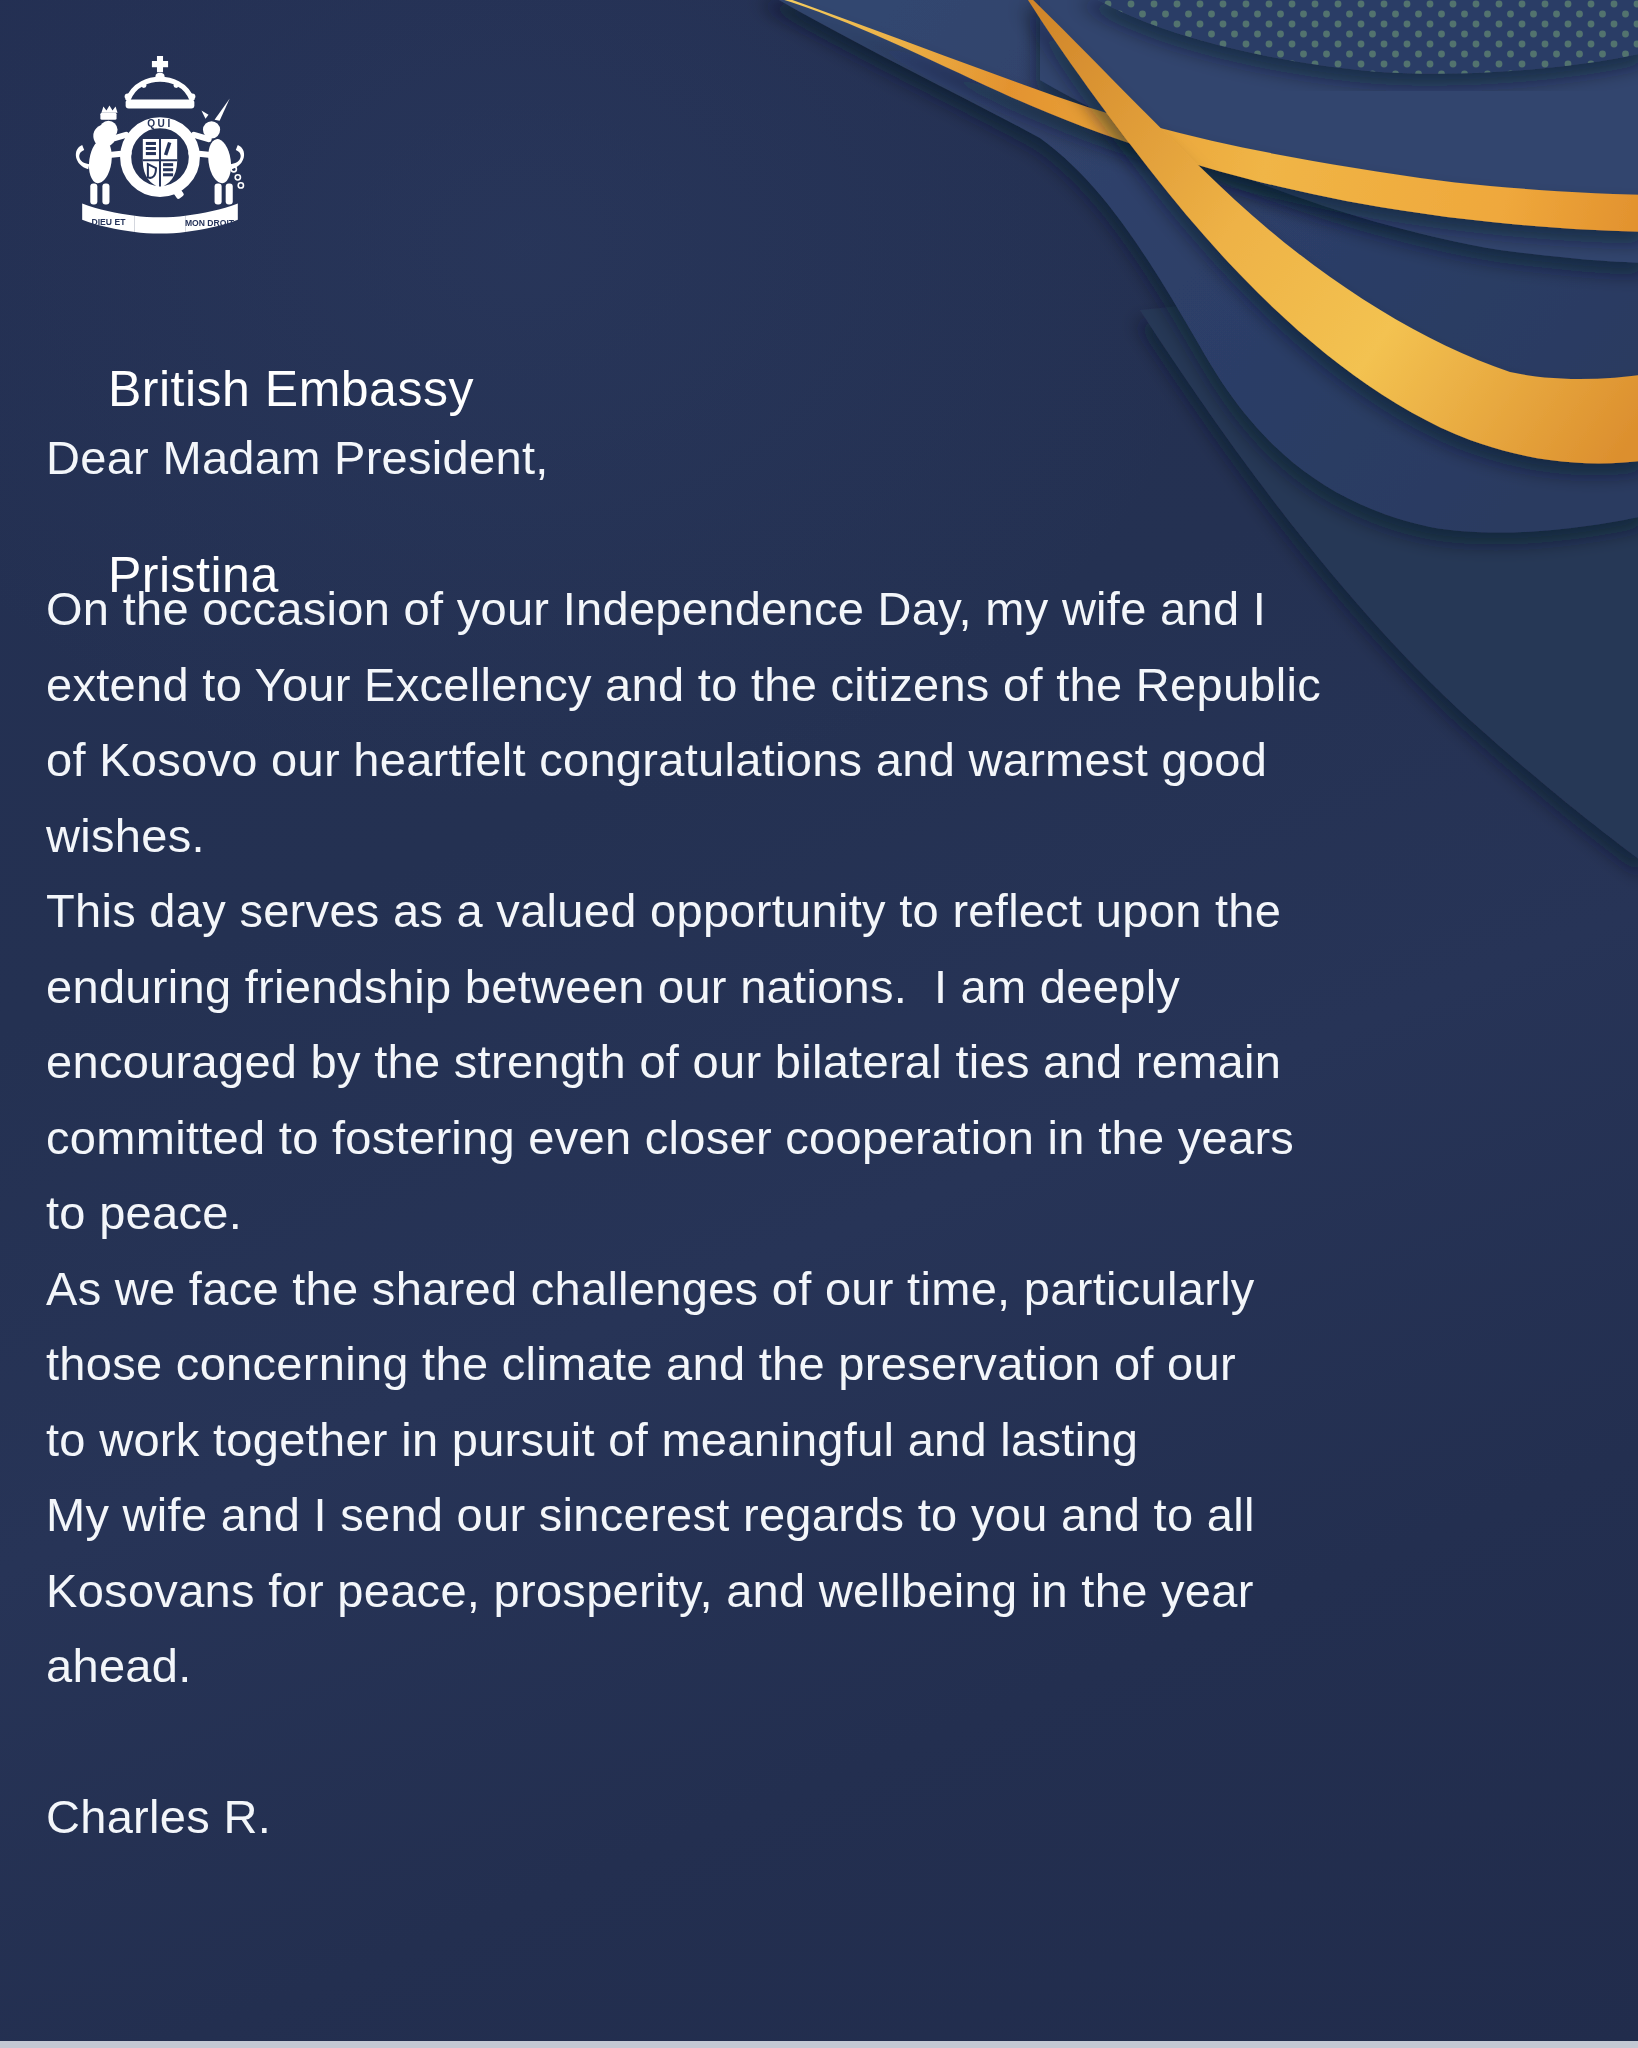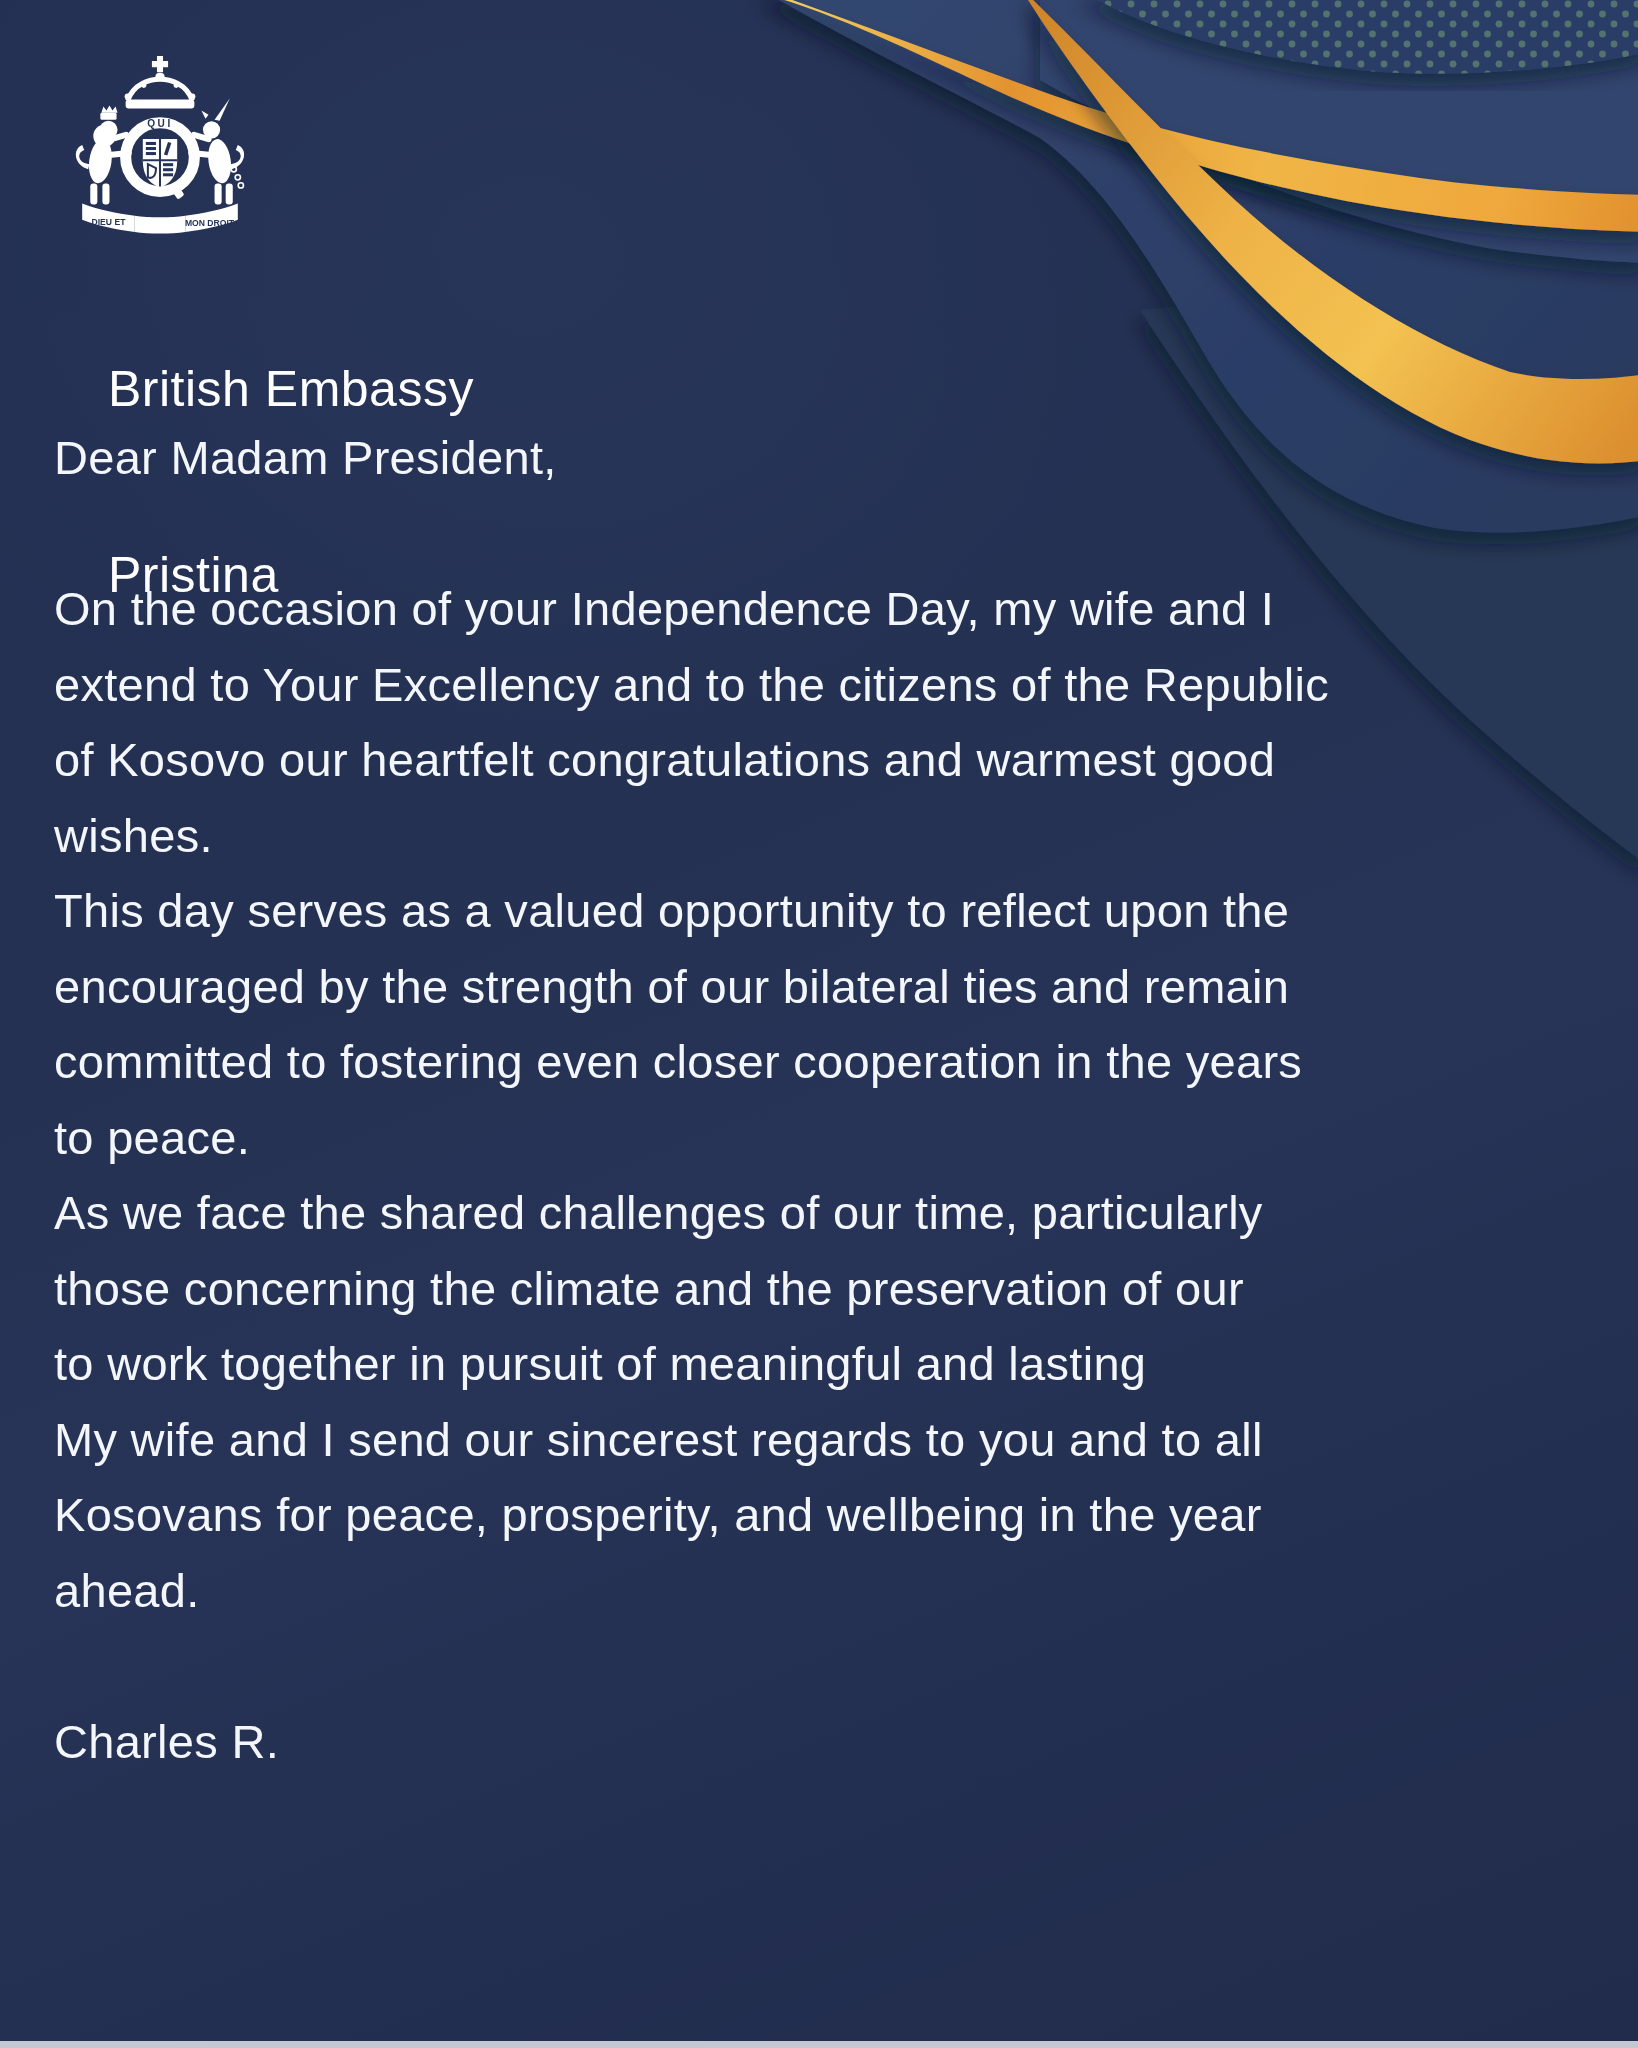--- a/index.html
+++ b/index.html
@@ -13,21 +13,21 @@
   .wave-svg{position:absolute;top:0;left:0;width:1638px;height:2048px;}
   .crest-svg{position:absolute;left:64px;top:56px;width:192px;height:182px;}
   .logotype{
     position:absolute;left:76px;top:234px;
     color:#ffffff;font-size:50px;line-height:62px;letter-spacing:.5px;font-weight:400;
     white-space:pre;
     margin-left:32px;
   }
   .letter{
     position:absolute;left:46px;top:420px;
-    color:#f3f6fa;font-size:47px;line-height:75.5px;letter-spacing:.3px;font-weight:400;margin-left:8px;
+    color:#f3f6fa;font-size:47px;line-height:75.5px;letter-spacing:.3px;font-weight:400;
   }
   .line{white-space:pre;height:75.5px;}
   .spacer{height:75.5px;}
   .bottom-edge{position:absolute;left:0;bottom:0;width:100%;height:7px;background:#c3c8d3;}
 </style>
 </head>
 <body>
 
 <svg class="wave-svg" viewBox="0 0 1638 2048" preserveAspectRatio="none" aria-hidden="true">
   <defs>
@@ -154,20 +154,21 @@
 
 <div class="letter">
   <div class="line">Dear Madam President,</div>
   <div class="spacer"></div>
   <div>
       <div class="line">On the occasion of your Independence Day, my wife and I</div>
       <div class="line">extend to Your Excellency and to the citizens of the Republic</div>
       <div class="line">of Kosovo our heartfelt congratulations and warmest good</div>
       <div class="line">wishes.</div>
       <div class="line">This day serves as a valued opportunity to reflect upon the</div>
+      <div class="line">enduring friendship between our nations.  I am deeply</div>
       <div class="line">encouraged by the strength of our bilateral ties and remain</div>
       <div class="line">committed to fostering even closer cooperation in the years</div>
       <div class="line">to peace.</div>
       <div class="line">As we face the shared challenges of our time, particularly</div>
       <div class="line">those concerning the climate and the preservation of our</div>
       <div class="line">to work together in pursuit of meaningful and lasting</div>
       <div class="line">My wife and I send our sincerest regards to you and to all</div>
       <div class="line">Kosovans for peace, prosperity, and wellbeing in the year</div>
       <div class="line">ahead.</div>
     </div>

